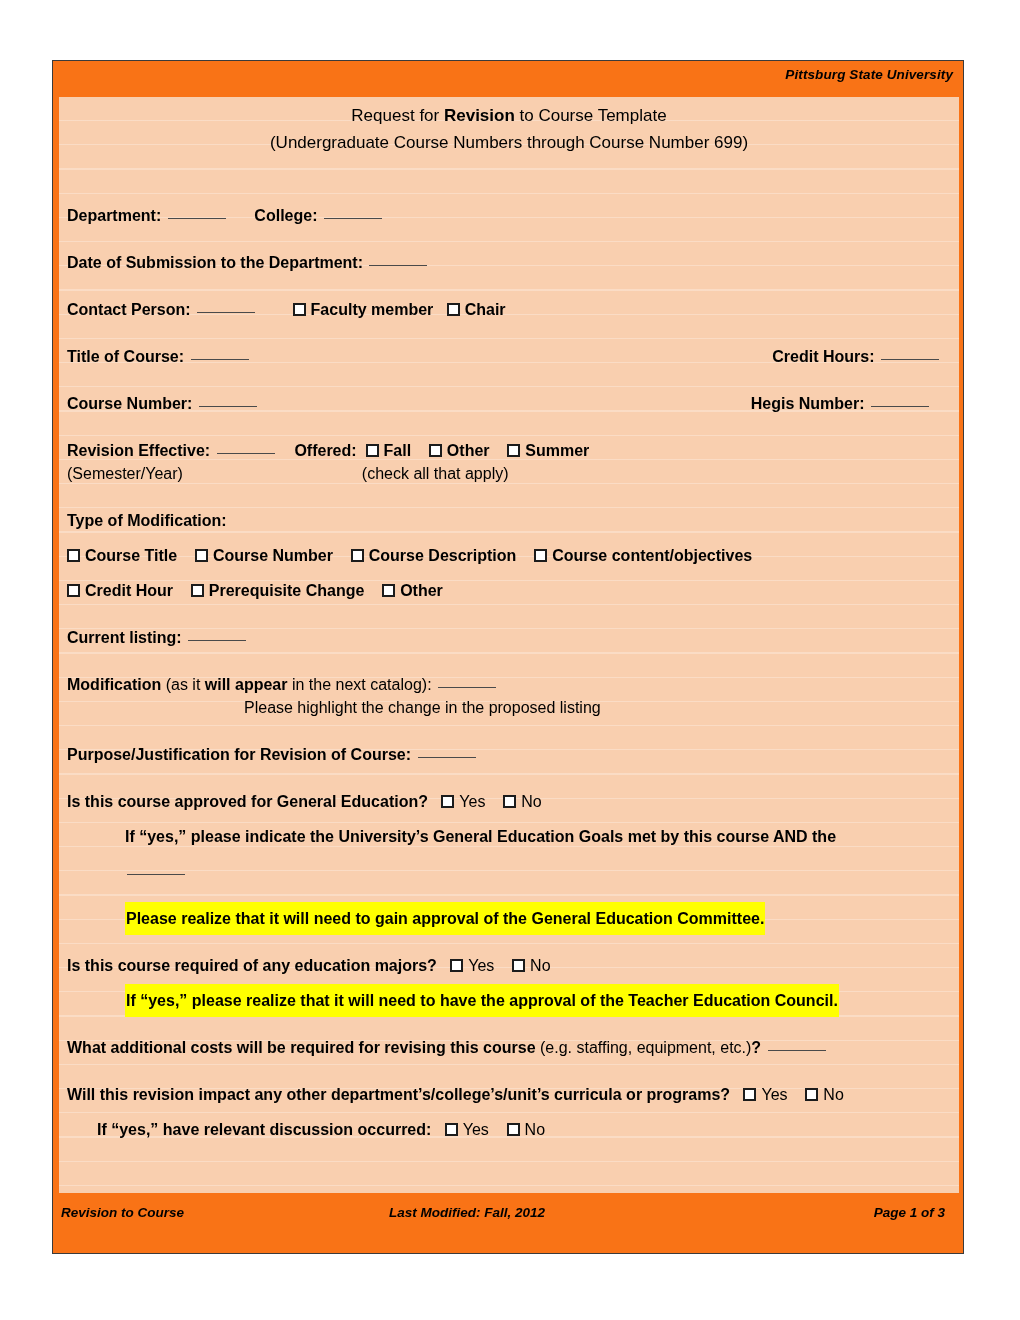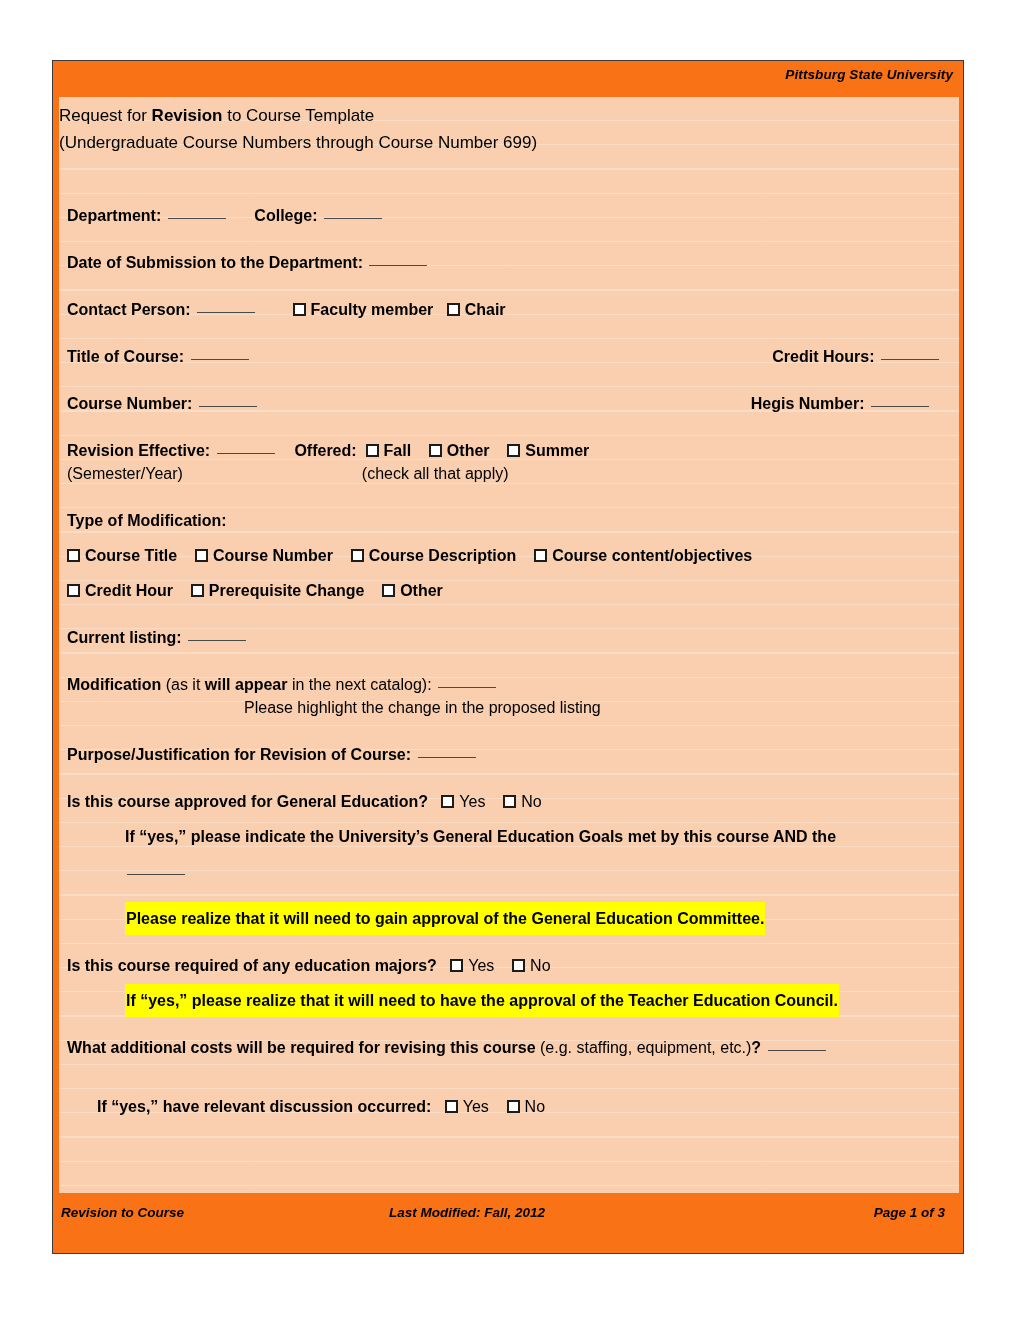--- a/index.html
+++ b/index.html
@@ -72,21 +72,21 @@
   }
 
   .peach-inner {
     position: relative;
     z-index: 2;
     padding: 0;
   }
 
   
   .title-block {
-    text-align: left;
+    text-align: center;
     padding-top: 5px;
   }
   .title-line {
     font-size: 17px;
     line-height: 27px;
     white-space: nowrap;
   }
   .title-line .b { font-weight: bold; }
 
   .row {
@@ -341,20 +341,27 @@
 
         <div class="spacer-24"></div>
 
         <div class="row">
           <b>What additional costs will be required for revising this course</b><span class="reg"> (e.g. staffing, equipment, etc.)</span><b>?</b>
           <span class="blank w3"></span>
         </div>
 
         <div class="spacer-24"></div>
 
+        <div class="row">
+          <b>Will this revision impact any other department’s/college’s/unit’s curricula or programs?</b>
+          &nbsp;
+          <span class="cb"></span><span class="reg">Yes</span>
+          &nbsp;&nbsp;
+          <span class="cb"></span><span class="reg">No</span>
+        </div>
 
         <div class="spacer-12"></div>
 
         <div class="row indent-2">
           <b>If “yes,” have relevant discussion occurred:</b>
           &nbsp;
           <span class="cb"></span><span class="reg">Yes</span>
           &nbsp;&nbsp;
           <span class="cb"></span><span class="reg">No</span>
         </div>

